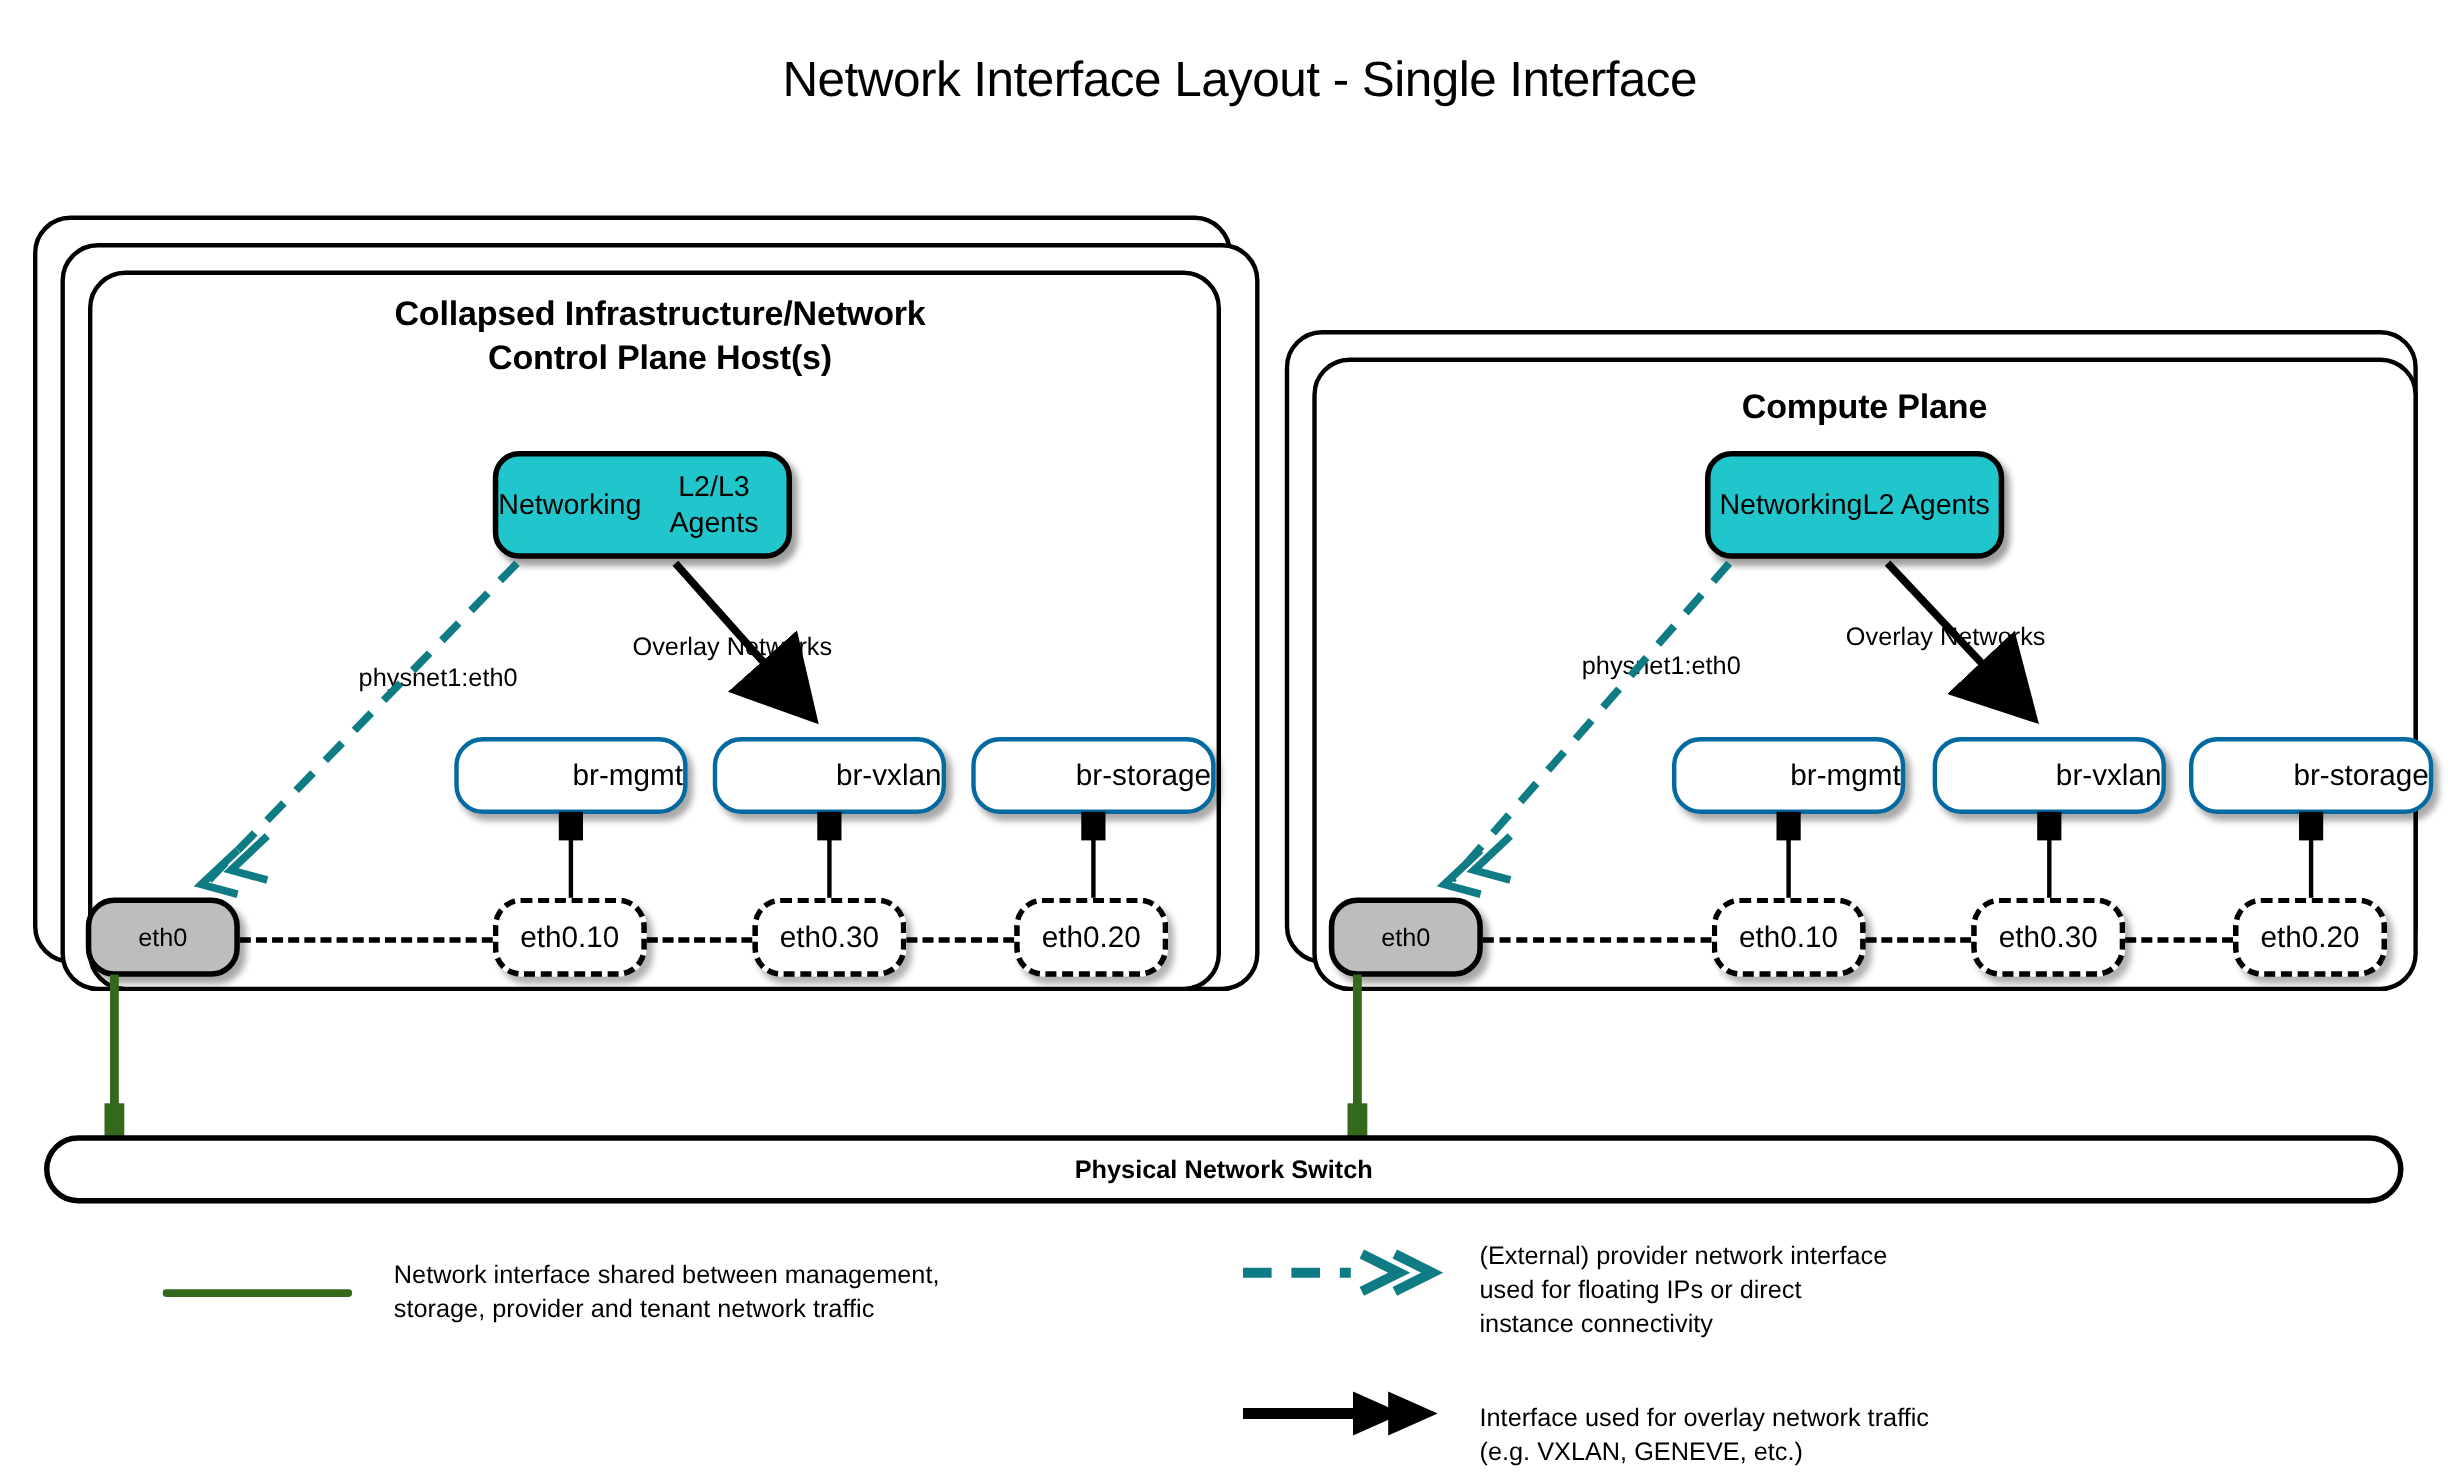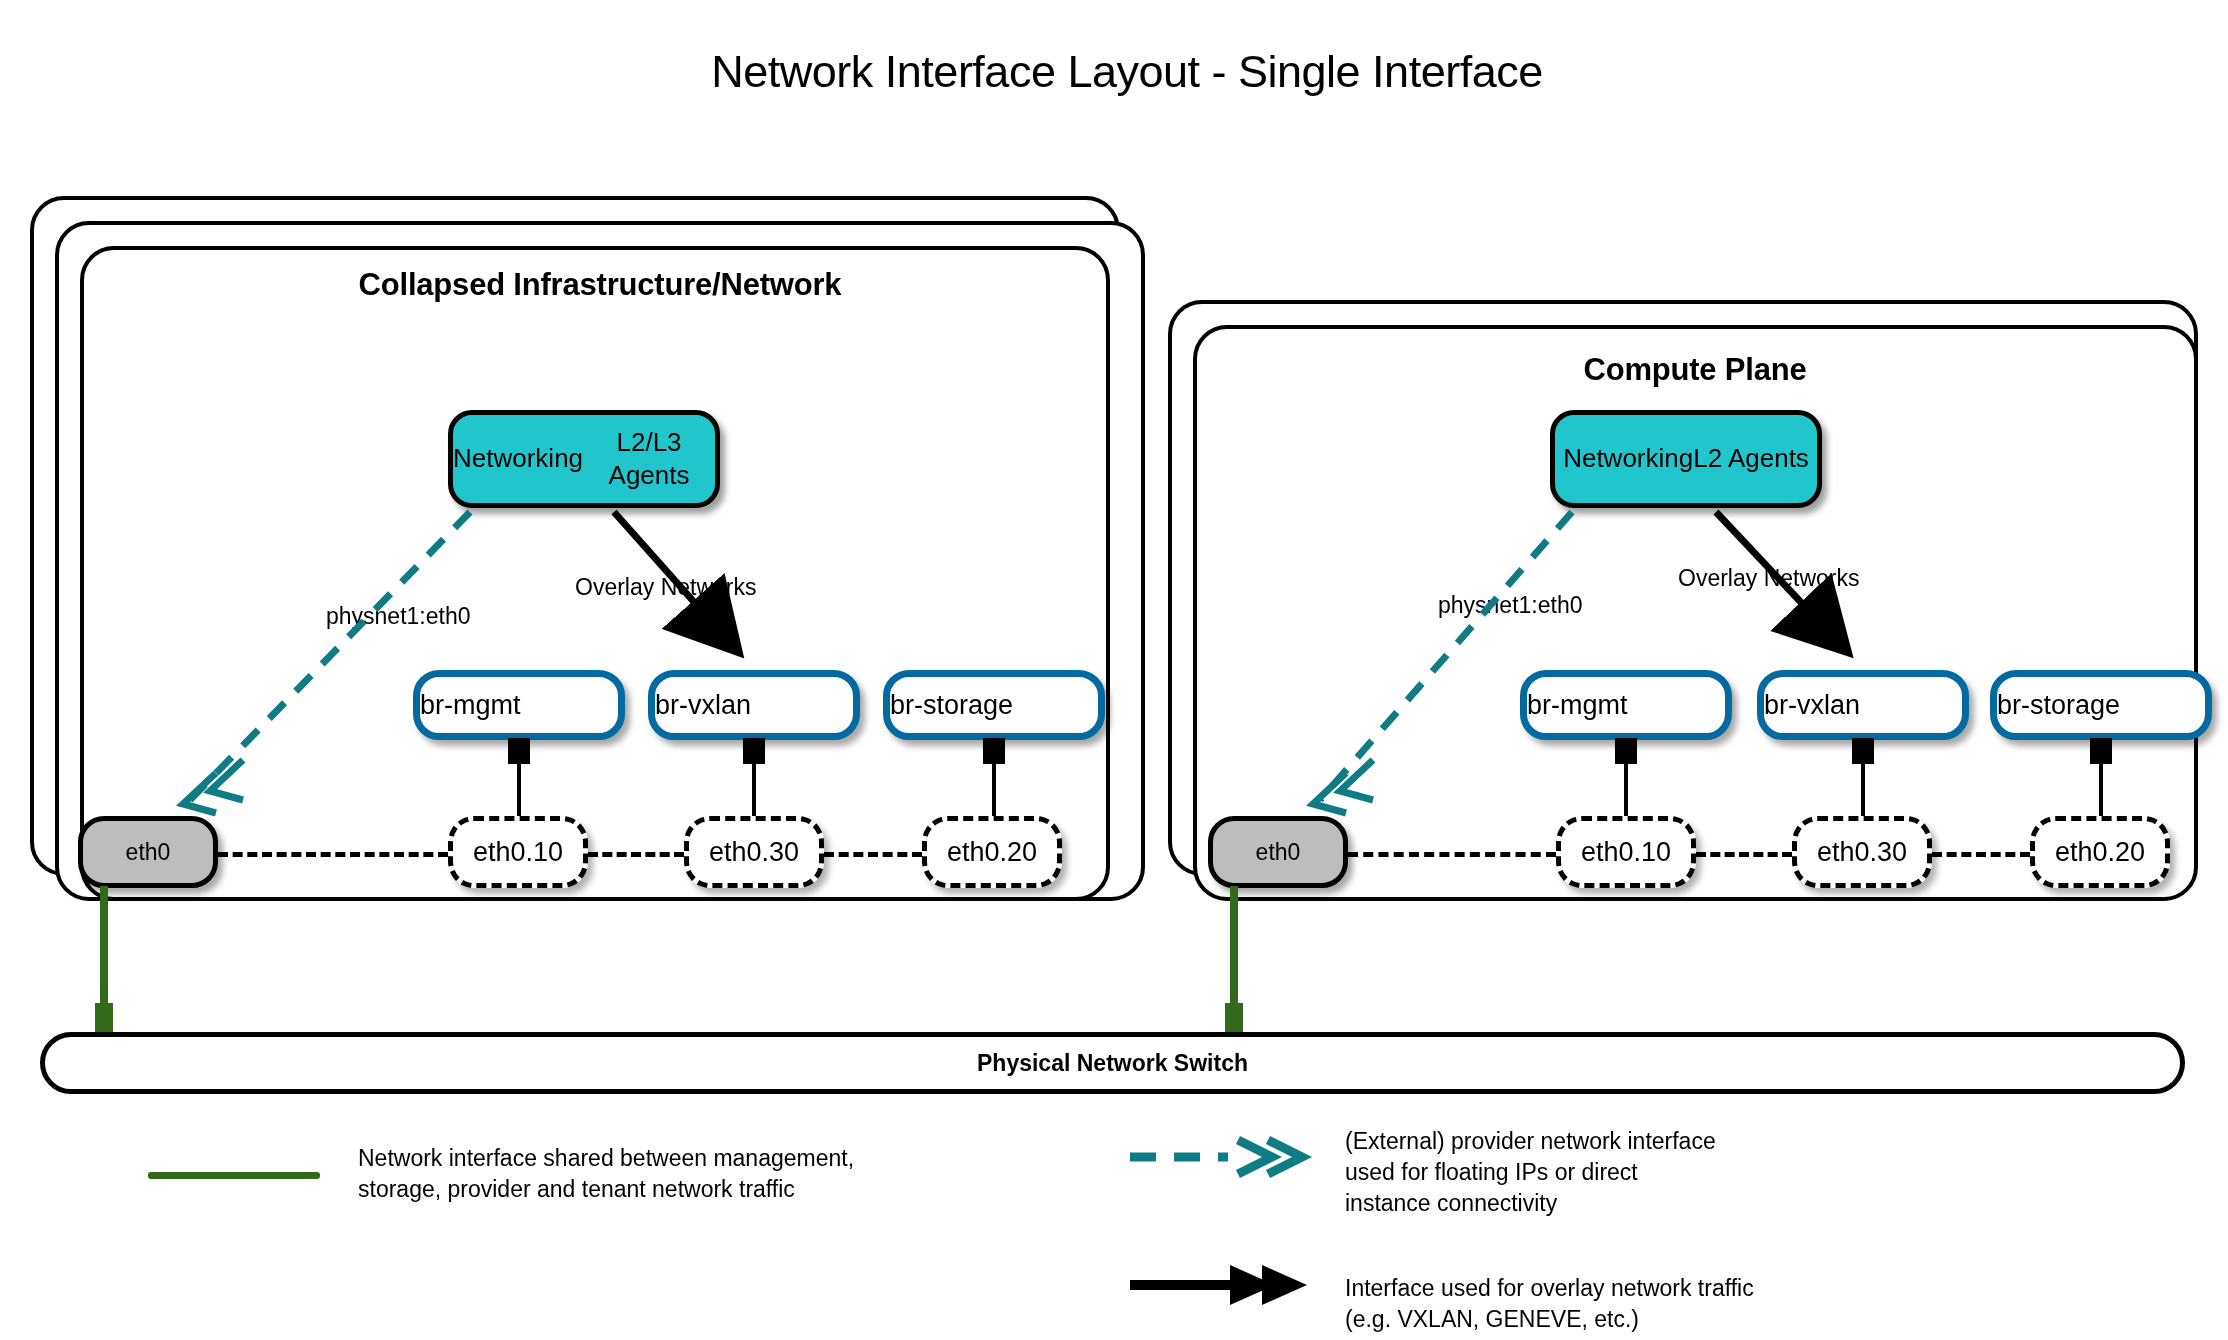--- a/index.html
+++ b/index.html
@@ -23,23 +23,23 @@
               font-weight:bold;line-height:1.28;letter-spacing:-0.2px;}
 
   
   .agent{position:absolute;border:5px solid #000;border-radius:24px;
          background:#21c6cd;box-sizing:border-box;
          display:flex;flex-direction:row;align-items:center;
          justify-content:center;line-height:1.28;font-size:26px;
          box-shadow:5px 6px 6px rgba(0,0,0,0.38);text-align:center;}
 
   
-  .bridge{position:absolute;border:7px solid #0369a1;border-radius:26px;
+  .bridge{position:absolute;border:4px solid #0369a1;border-radius:26px;
           background:#fff;box-sizing:border-box;display:flex;
-          align-items:center;justify-content:flex-start;font-size:27px;
+          align-items:center;justify-content:flex-end;font-size:27px;
           box-shadow:5px 6px 6px rgba(0,0,0,0.34);}
   
   .bridge-tab{position:absolute;background:#000;}
 
   
   .vlan{position:absolute;border:5px dashed #000;border-radius:26px;
         background:#fff;box-sizing:border-box;display:flex;
         align-items:center;justify-content:center;font-size:27px;
         box-shadow:5px 6px 6px rgba(0,0,0,0.30);}
 
@@ -78,20 +78,21 @@
   <div class="title">Network Interface Layout - Single Interface</div>
 
   <div class="host-stack">
     <div class="card-ghost" style="left:30px;top:196px;width:1090px;height:680px;"></div>
     <div class="card-ghost" style="left:55px;top:221px;width:1090px;height:680px;"></div>
     <div class="card-main" style="left:80px;top:246px;width:1030px;height:655px;"></div>
   </div>
 
   <div class="host-title" style="left:150px;top:265px;width:900px;">
     <div>Collapsed Infrastructure/Network</div>
+    <div>Control Plane Host(s)</div>
   </div>
 
   <div class="agent" style="left:448px;top:410px;width:272px;height:98px;">
     <span>Networking</span>
     <span>L2/L3 Agents</span>
   </div>
 
   <div class="edge-label" style="left:326px;top:603px;">physnet1:eth0</div>
   <div class="edge-label" style="left:575px;top:574px;">Overlay Networks</div>
 

